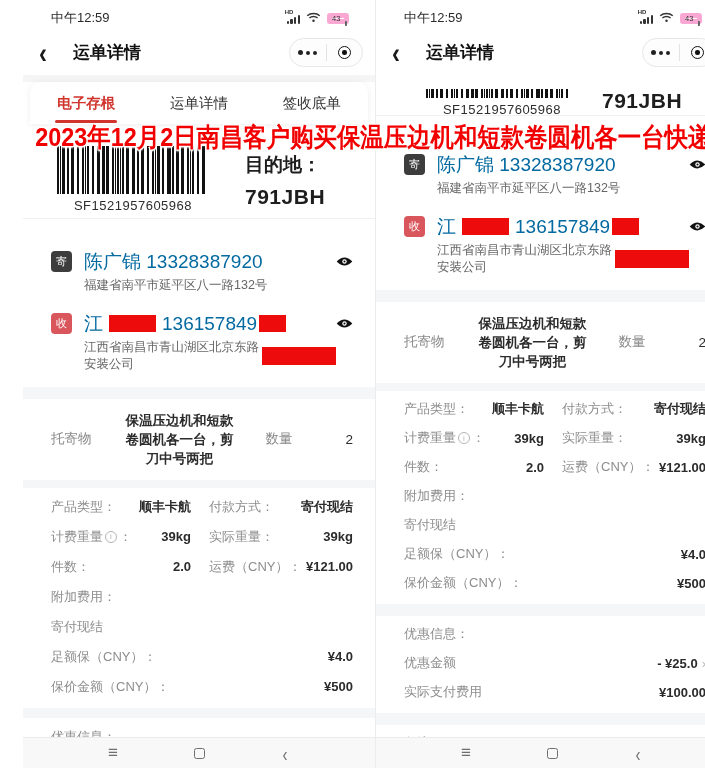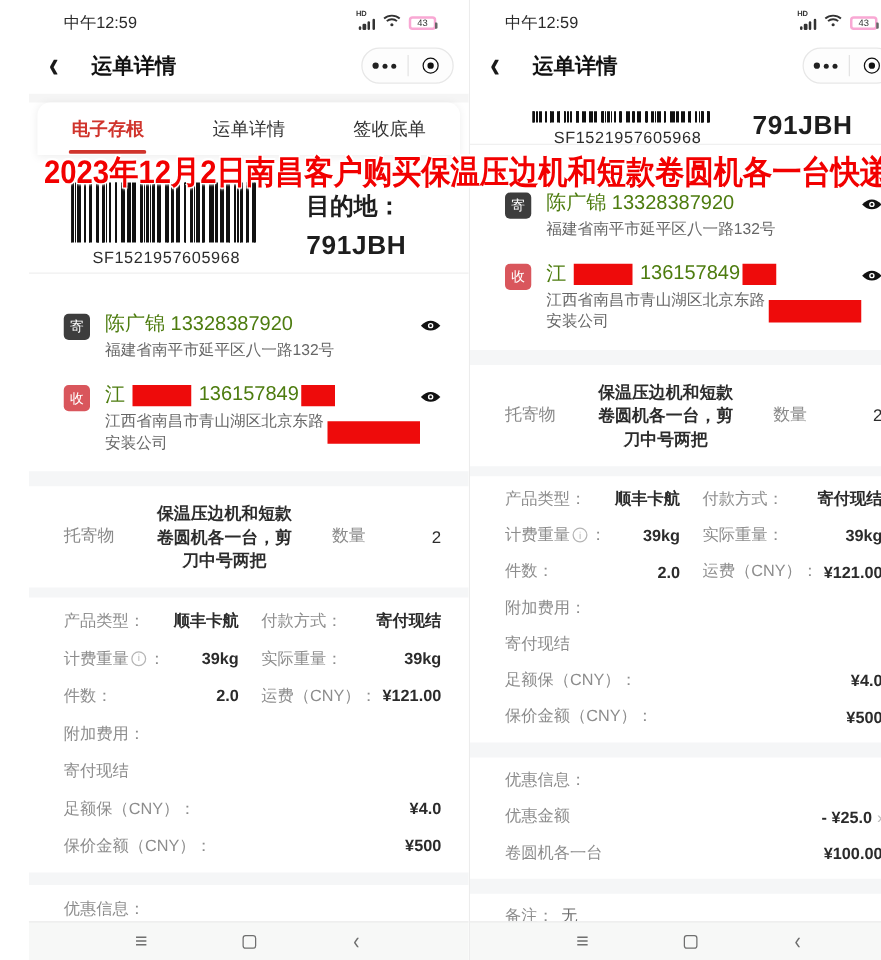--- a/index.html
+++ b/index.html
@@ -9,21 +9,21 @@
   .panel-divider { width:1px; height:768px; background:#ececec; flex:0 0 auto; }
 
   
   .statusbar { height:30px; display:flex; align-items:center; justify-content:space-between; padding:6px 26px 0 28px; }
   .sb-time { font-size:13px; color:#2b2b2b; }
   .sb-right { display:flex; align-items:center; gap:6px; }
   .sig { position:relative; display:flex; align-items:flex-end; gap:1.5px; height:12px; padding-top:3px; }
   .sig i { display:block; width:2.2px; background:#333; border-radius:1px; }
   .sig .b1{height:3px}.sig .b2{height:5px}.sig .b3{height:7px}.sig .b4{height:9px}
   .sig .hd { position:absolute; top:-3px; left:-2px; font-size:6px; font-weight:bold; color:#333; letter-spacing:0; }
-  .battery { position:relative; width:22px; height:11px; border:2px solid #f9a8d4; border-radius:3px; display:flex; align-items:center; justify-content:center; }
+  .battery { position:relative; width:22px; height:11px; border:5px solid #f9a8d4; border-radius:3px; display:flex; align-items:center; }
   .battery::after { content:""; position:absolute; right:-3px; top:3px; width:2px; height:5px; background:#666; border-radius:0 1px 1px 0; }
   .battery span { font-size:7.5px; color:#333; }
 
   
   .navbar { height:45px; display:flex; align-items:center; padding:0 12px 0 16px; background:#fff; }
   .back { font-size:24px; color:#1a1a1a; line-height:1; width:26px; font-weight:bold; transform:scaleY(1.25); cursor:default; }
   .nav-title { font-size:17px; color:#111; font-weight:600; margin-left:8px; }
   .capsule { margin-left:auto; width:74px; height:29px; border:1px solid #e7e7e7; background:#fdfdfd; border-radius:15px; display:flex; align-items:center; }
   .cap-dots { flex:1; display:flex; align-items:center; justify-content:center; gap:3px; }
   .cap-dots i { width:4px; height:4px; border-radius:50%; background:#222; }
@@ -60,21 +60,21 @@
 
   
   .addr-sec { padding:30px 22px 14px 28px; }
   .addr-sec.r { padding-top:36px; }
   .person { display:flex; align-items:flex-start; }
   .person + .person { margin-top:17px; }
   .badge { width:21px; height:21px; border-radius:4px; color:#fff; font-size:11px; display:flex; align-items:center; justify-content:center; margin-top:2px; flex:0 0 auto; }
   .badge.send { background:#3d3d3d; }
   .badge.recv { background:#d9565c; }
   .p-body { margin-left:12px; flex:1; }
-  .p-name { font-size:16px; color:#4d7c0f; display:flex; align-items:center; }
+  .p-name { font-size:19px; color:#0369a1; display:flex; align-items:center; }
   .p-addr { font-size:12.5px; color:#666; margin-top:2px; line-height:1.35; display:flex; align-items:center; flex-wrap:nowrap; }
   .eye { margin-left:auto; margin-top:4px; flex:0 0 auto; cursor:default; }
   .redact { display:inline-block; background:#ee0b0b; vertical-align:middle; }
   .rd-name { width:47px; height:17px; margin:0 6px; }
   .rd-phone { width:27px; height:17px; margin-left:2px; }
   .rd-addr { width:95px; height:18px; margin-left:2px; }
 
   .sec-gap { background:#f5f6f7; }
   .g12{height:12px}.g8{height:8px}.g10{height:10px}
 
@@ -487,21 +487,21 @@
         </div>
       <div class="frow">
           <span class="cell full">
             <span class="lab">优惠金额</span>
             <span class="val">- ¥25.0</span>
             <span class="chev">›</span>
           </span>
         </div>
       <div class="frow">
           <span class="cell full">
-            <span class="lab">卷圆机各一台</span>
+            <span class="lab">实际支付费用</span>
             <span class="val">¥100.00</span>
           </span>
         </div>
     </div>
 
     <div class="sec-gap g12"></div>
 
     <div class="fees">
       <div class="frow">
           <span class="cell full">

